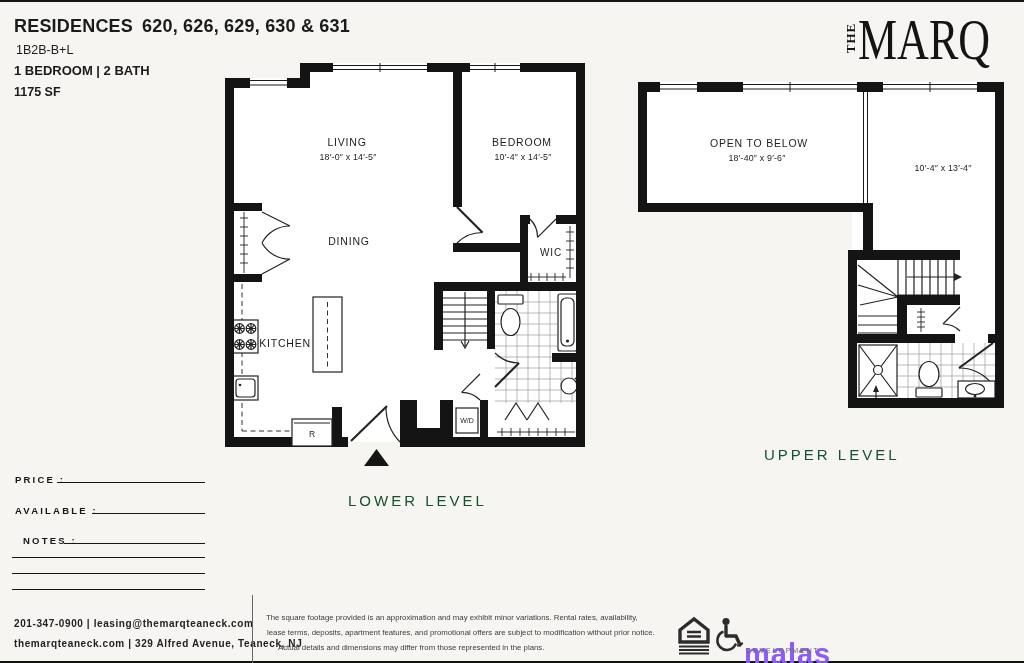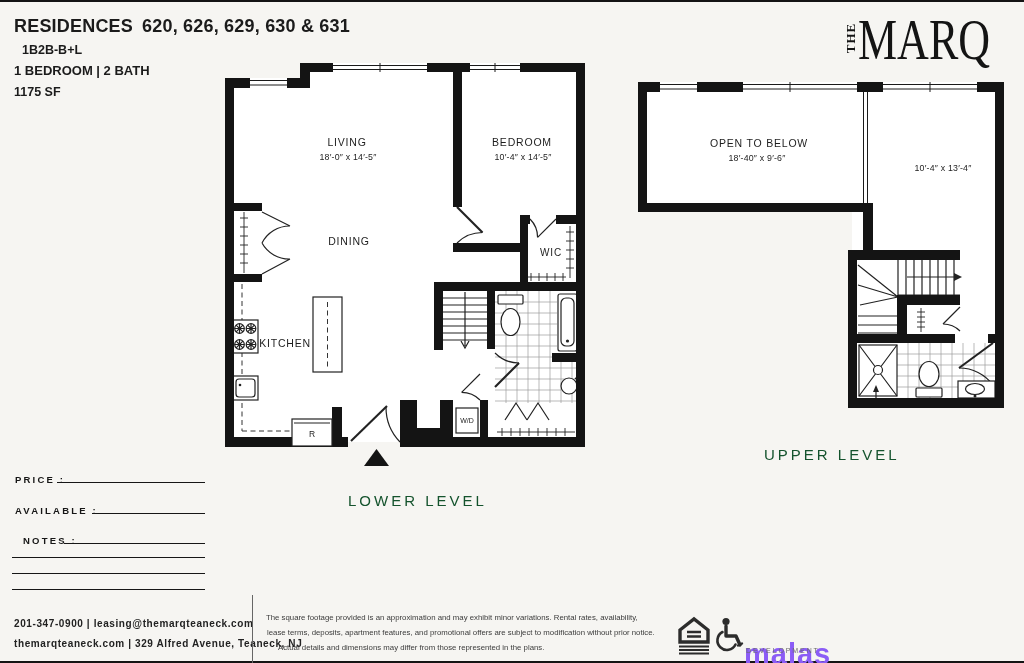--- a/index.html
+++ b/index.html
@@ -3,21 +3,21 @@
 <meta charset="utf-8">
 <style>
   html,body{margin:0;padding:0;}
   body{width:1024px;height:663px;position:relative;background:#f6f5f2;
        font-family:"Liberation Sans",sans-serif;color:#1b1b1b;overflow:hidden;}
   .abs{position:absolute;}
   .edgeline{left:0;width:1024px;height:2px;background:#141414;}
   
   .hdr-title{left:14px;top:16px;font-size:18px;font-weight:bold;letter-spacing:.2px;white-space:nowrap;}
   .hdr-title span{margin-right:9px;}
-  .hdr-code{left:22px;top:43px;font-size:12.5px;font-weight:bold;}
+  .hdr-code{left:16px;top:43px;font-size:12.5px;font-weight:normal;}
   .hdr-bb{left:14px;top:63px;font-size:13px;font-weight:bold;text-align:right;}
   .hdr-sf{left:14px;top:85px;font-size:12.5px;font-weight:bold;}
   
   .logo{left:840px;top:4px;width:176px;height:62px;}
   .logo-the{position:absolute;left:-12px;top:26px;width:46px;text-align:center;
             transform:rotate(-90deg);font-family:"Liberation Serif",serif;
             font-weight:bold;font-size:13px;letter-spacing:1px;color:#141414;}
   .logo-marq{position:absolute;left:18px;top:2px;font-family:"Liberation Serif",serif;
              font-size:50px;color:#141414;letter-spacing:0px;
              transform:scale(.88,1.16);transform-origin:left top;white-space:nowrap;}

